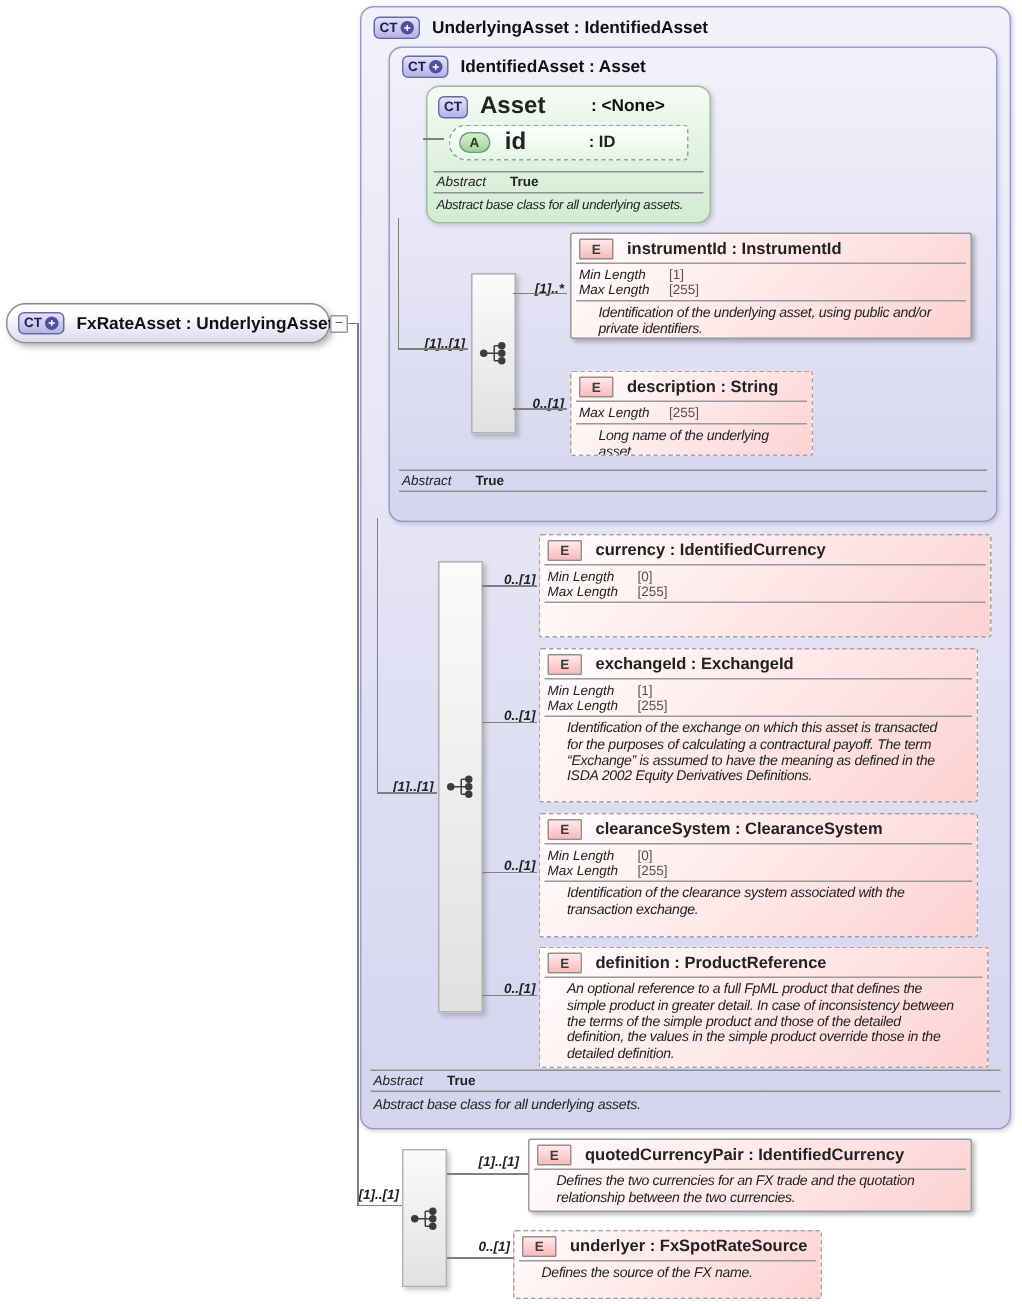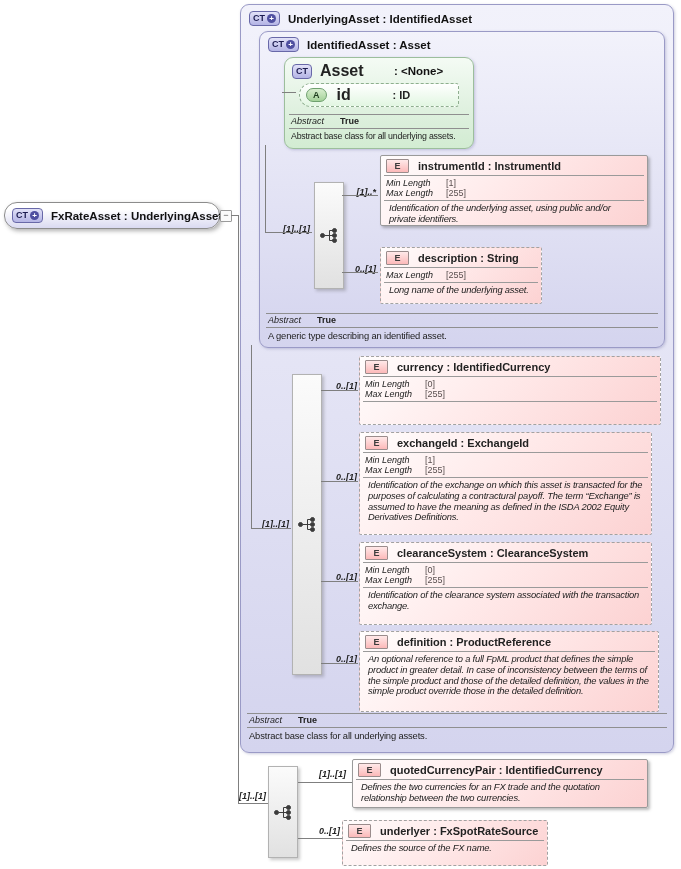--- a/index.html
+++ b/index.html
@@ -18,21 +18,21 @@
     border:1px solid #9cbe9c;
     background:linear-gradient(to bottom,#f4fbf4 0%,#e0f1e0 55%,#d2ecd2 100%);
   }
   .tb-header { position:absolute; display:flex; align-items:center; gap:8px;
     font-size:11.5px; font-weight:bold; color:#111; white-space:nowrap; }
   .type-meta { position:absolute; left:6px; right:6px; }
   .meta-row { display:flex; gap:16px; border-top:1px solid #8f8f8f; border-bottom:1px solid #8f8f8f;
     padding:1px 2px 2px; font-size:9px; color:#222; }
   .meta-label { font-style:italic; }
   .meta-value { font-weight:bold; }
-  .meta-desc { padding:2px 2px 0; font-size:9.4px; color:#222; letter-spacing:-0.15px; }
+  .meta-desc { padding:2px 2px 0; font-size:9.4px; font-style:italic; color:#222; letter-spacing:-0.15px; }
   .meta-desc.small { font-size:8.8px; letter-spacing:-0.2px; }
   
   .badge-ct { display:inline-flex; align-items:center; border:1px solid #6868a8; border-radius:4px;
     background:linear-gradient(to bottom,#e2e2f8,#b4b4e5); padding:0 3px; height:13px;
     font-size:9px; font-weight:bold; color:#1c1c50; line-height:13px; }
   .ct-plus { display:inline-block; width:9px; height:9px; border-radius:50%; background:#4f4fa0;
     color:#fff; font-size:8px; line-height:9px; text-align:center; margin-left:2px; font-weight:bold; }
   .badge-a { display:inline-block; border:1px solid #6fa06f; border-radius:7px;
     background:linear-gradient(to bottom,#d8eecf,#a4d29a); padding:0 6px; height:12px;
     font-size:9px; font-weight:bold; color:#1e3c1e; line-height:12px; }
@@ -44,21 +44,21 @@
     background:linear-gradient(135deg,#fffdfd 0%,#ffeaea 45%,#fcd2d2 100%); }
   .el.solid { border:1px solid #9a9a9a; box-shadow:2px 2px 3px rgba(60,60,60,0.35); }
   .el.dashed { border:1px dashed #a2a2a2; }
   .el-title { display:flex; align-items:center; gap:9px; padding:3px 5px 2px; height:14px; }
   .el-name { font-size:11px; font-weight:bold; color:#222; white-space:nowrap; }
   .hr { border-top:1px solid #9a9a9a; margin:0 3px; height:0; }
   .facets { padding:2px 5px 2px; }
   .facet { display:flex; font-size:9px; line-height:10px; color:#222; }
   .facet-label { font-style:italic; width:60px; }
   .facet-value { color:#5a5050; }
-  .el-desc { padding:2px 8px 3px; font-size:9.4px; line-height:10.8px; font-style:italic; color:#222;
+  .el-desc { padding:2px 18px 3px; font-size:9.4px; line-height:10.8px; font-style:italic; color:#222;
     letter-spacing:-0.2px; }
   .handle { position:absolute; width:10px; height:10px; border:1px solid #9a9a9a; background:#fafafa;
     color:#555; font-size:9px; line-height:9px; text-align:center; border-radius:1px; }
   
   .seq-box { position:absolute; border:1px solid #b2b2b2;
     background:linear-gradient(to bottom,#fbfbfb,#e1e1e1);
     box-shadow:2px 2px 3px rgba(80,80,80,0.3); display:flex; align-items:center; justify-content:center; }
   
   .attr-box { position:absolute; border:1px dashed #8fae8f; border-radius:12px 3px 3px 12px;
     background:linear-gradient(to bottom,#ffffff,#e2f6e2); display:flex; align-items:center; gap:10px;
@@ -195,21 +195,20 @@
         </div>
         <div class="hr"></div>
         <div class="el-desc">Long name of the underlying asset.</div>
       </div>
 
       <div class="type-meta" style="top:281px">
         <div class="meta-row">
           <span class="meta-label">Abstract</span>
           <span class="meta-value">True</span>
         </div>
-        <div class="meta-desc">A generic type describing an identified asset.</div>
       </div>
     </div>
 
     <div class="seq-box" style="left:51px;top:369px;width:28px;height:299px">
       <svg class="seq-icon" width="19" height="17" viewBox="0 0 19 17">
         <g stroke="#3c3c3c" stroke-width="1" fill="#3c3c3c">
           <circle cx="2.5" cy="8.5" r="2"></circle>
           <line x1="4.5" y1="8.5" x2="9.5" y2="8.5"></line>
           <line x1="9.5" y1="3.5" x2="9.5" y2="13.5"></line>
           <line x1="9.5" y1="3.5" x2="13" y2="3.5"></line>

